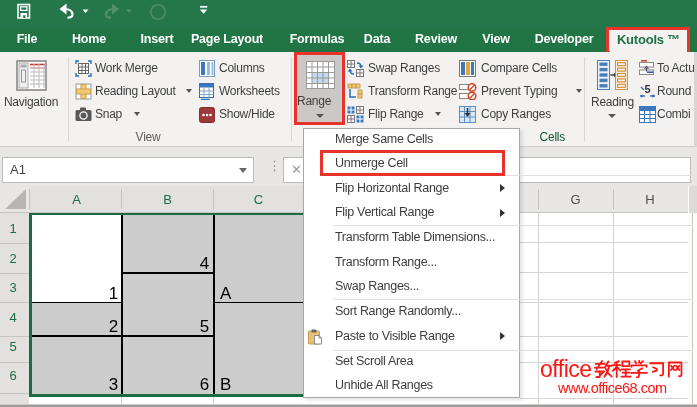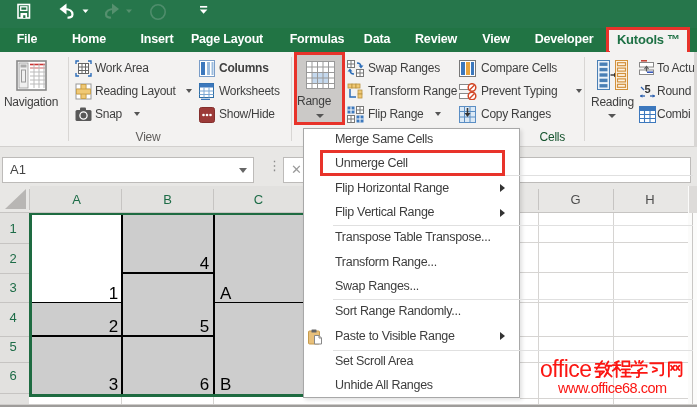--- a/index.html
+++ b/index.html
@@ -84,21 +84,21 @@
 
     <svg class="abs" style="left:75px;top:59.5px;" width="17" height="17" viewBox="0 0 17 17">
       <g stroke="#2b6cb8" stroke-width="1.4" fill="none">
           <path d="M1 4 V1 H4 M13 1 H16 V4 M16 13 V16 H13 M4 16 H1 V13"></path>
         </g>
       <rect x="3.5" y="3.5" width="10" height="10" fill="#fff" stroke="#666"></rect>
       <g stroke="#666" stroke-width="1">
           <path d="M3.5 7 h10 M3.5 10.5 h10 M7 3.5 v10 M10.5 3.5 v10"></path>
         </g>
     </svg>
-    <div class="ribtxt" style="left:95px;top:61px;">Work Area</div>
+    <div class="ribtxt" style="left:95px;top:61px;">Work Merge</div>
     <svg class="abs" style="left:75px;top:83px;" width="17" height="17" viewBox="0 0 17 17">
       <rect x="1" y="1" width="15" height="15" fill="#fff" stroke="#999"></rect>
       <g stroke="#ccc" stroke-width="1">
           <path d="M1 6 h15 M1 11 h15 M6 1 v15 M11 1 v15"></path>
         </g>
       <rect x="6" y="1.5" width="5" height="14" fill="#f0c975" stroke="#c89b3c" stroke-width="0.8"></rect>
       <rect x="1.5" y="6" width="14" height="5" fill="#f0c975" stroke="#c89b3c" stroke-width="0.8"></rect>
     </svg>
     <div class="ribtxt" style="left:95px;top:84px;">Reading Layout</div>
       <span class="caret abs" style="left:182px;top:89px;"></span>
@@ -109,21 +109,21 @@
     </svg>
     <div class="ribtxt" style="left:95px;top:107px;">Snap</div>
       <span class="caret abs" style="left:130px;top:112px;"></span>
 
     <svg class="abs" style="left:199px;top:59.5px;" width="16" height="17" viewBox="0 0 16 17">
       <rect x="0.5" y="0.5" width="15" height="16" fill="#fff" stroke="#7a9dc8"></rect>
       <rect x="2" y="2" width="4" height="13" fill="#3c78bd"></rect>
       <rect x="8" y="2" width="3" height="13" fill="#9bbbdd"></rect>
       <rect x="12.5" y="2" width="2" height="13" fill="#9bbbdd"></rect>
     </svg>
-    <div class="ribtxt" style="left:219px;top:61px;font-weight:bold;">Columns</div>
+    <div class="ribtxt" style="left:219px;top:61px;">Columns</div>
     <svg class="abs" style="left:199px;top:83px;" width="16" height="17" viewBox="0 0 16 17">
       <rect x="0.5" y="0.5" width="14" height="14" fill="#fff" stroke="#2e6da4"></rect>
       <rect x="0.5" y="0.5" width="14" height="4" fill="#3c78bd"></rect>
       <g stroke="#7aa7d4" stroke-width="1">
           <path d="M0.5 8 h14 M0.5 11.5 h14 M5 4.5 v10 M10 4.5 v10"></path>
         </g>
       <path d="M2 16.5 h9" stroke="#3c78bd" stroke-width="1.6"></path>
     </svg>
     <div class="ribtxt" style="left:219px;top:84px;">Worksheets</div>
     <svg class="abs" style="left:199px;top:107px;" width="16" height="16" viewBox="0 0 16 16">
@@ -379,21 +379,21 @@
     </svg>
     <div class="abs" style="left:558px;top:381px;font-size:14.5px;letter-spacing:-0.5px;line-height:1;color:#fb1612;">www.office68.com</div>
   </div>
 
   <div id="menu">
     <div class="abs" style="left:303px;top:128px;width:217px;height:270px;background:#fff;border:1px solid #a8a8a8;box-sizing:border-box;box-shadow:2px 2px 4px rgba(0,0,0,0.12);"></div>
     <div class="mi" style="top:131.5px;">Merge Same Cells</div>
     <div class="mi" style="top:156px;">Unmerge Cell</div>
     <div class="mi" style="top:180.5px;">Flip Horizontal Range</div>
     <div class="mi" style="top:205px;">Flip Vertical Range</div>
-    <div class="mi" style="top:230px;">Transpose Table Transpose...</div>
+    <div class="mi" style="top:230px;">Transform Table Dimensions...</div>
     <div class="mi" style="top:254.5px;">Transform Range...</div>
     <div class="mi" style="top:279px;text-align:right;">Swap Ranges...</div>
     <div class="mi" style="top:304px;">Sort Range Randomly...</div>
     <div class="mi" style="top:328.5px;">Paste to Visible Range</div>
     <div class="mi" style="top:353.5px;">Set Scroll Area</div>
     <div class="mi" style="top:378px;">Unhide All Ranges</div>
     <div class="msep" style="top:175px;"></div>
     <div class="msep" style="top:224.5px;"></div>
     <div class="msep" style="top:299px;"></div>
     <div class="msep" style="top:350px;"></div>

